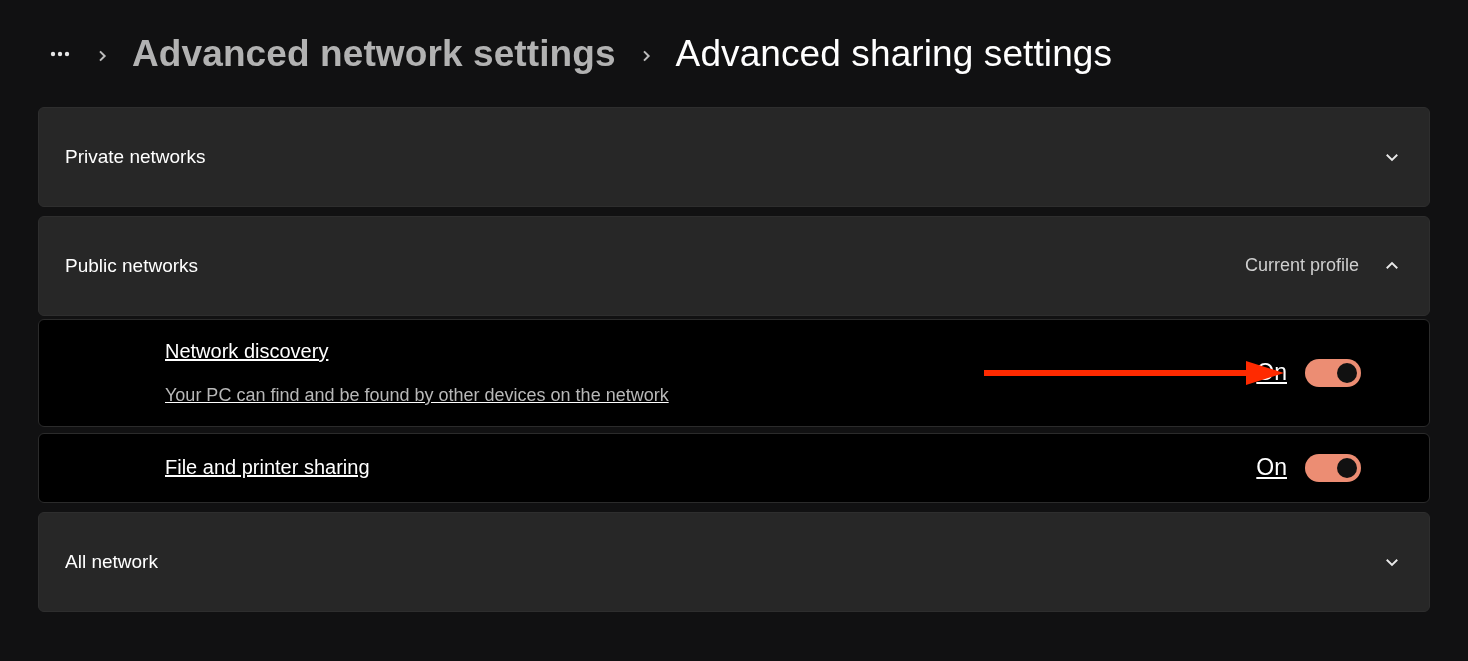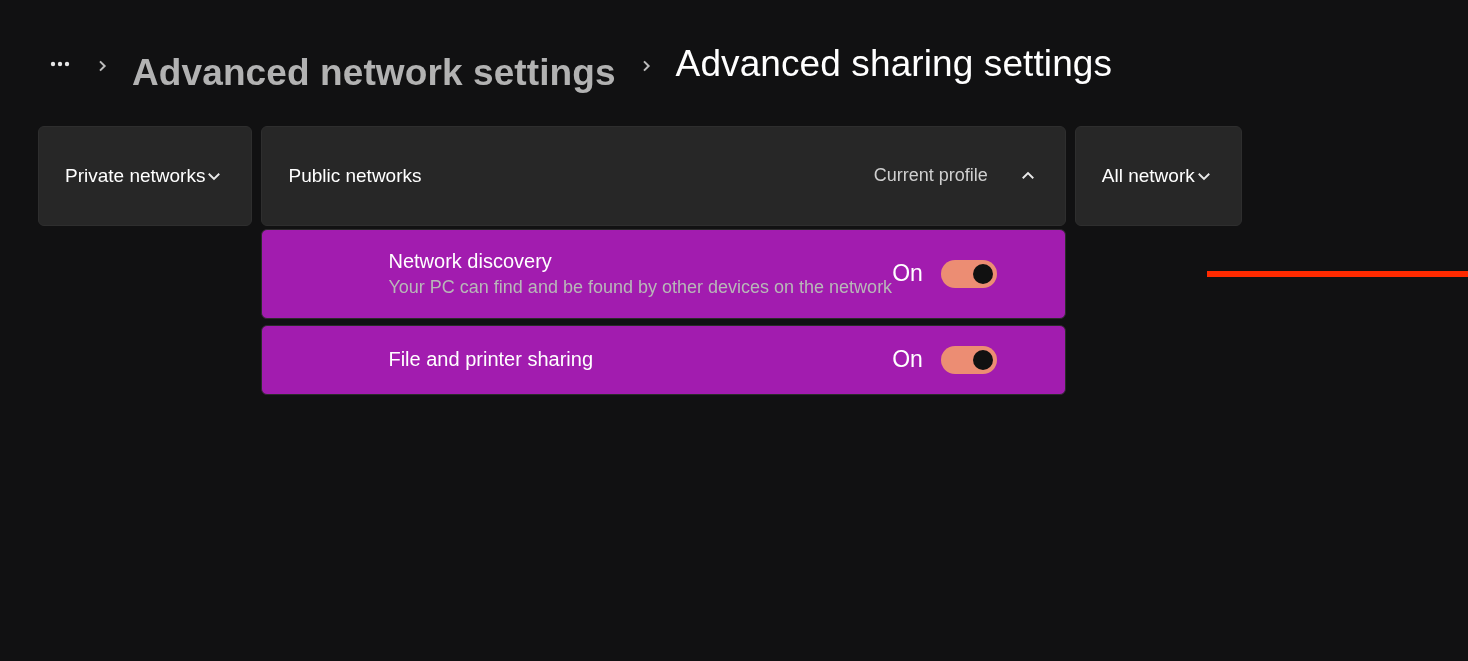--- a/index.html
+++ b/index.html
@@ -36,80 +36,80 @@
     color: #bdbdbd;
     margin-top: 4px;
   }
   .chevron-sep svg { width: 16px; height: 16px; }
   .crumb-link {
     font-size: 37px;
     font-weight: 600;
     color: #b2b2b2;
     letter-spacing: 0.1px;
     line-height: 1.1;
-    margin-top: 19px;
   }
   .crumb-current {
     font-size: 37px;
     font-weight: 400;
     color: #ffffff;
     letter-spacing: 0.1px;
     line-height: 1.1;
   }
 
   
   .panels {
     padding: 2px 38px 0 38px;
     display: flex;
-    flex-direction: row;
+    flex-direction: column;
     gap: 9px;
   }
   .panel-header {
     background: #272727;
     border: 1px solid #2e2e2e;
     border-radius: 6px;
     padding: 0 28px 0 26px;
     height: 100px;
     display: flex;
     align-items: center;
     justify-content: space-between;
   }
   .panel-title {
     font-size: 19px;
     font-weight: 400;
     color: #ffffff;
   }
   .panel-right {
     display: flex;
     align-items: center;
-    gap: 31px;
+    gap: 24px;
   }
   .current-profile {
     font-size: 18px;
     color: #cfcfcf;
   }
   .expand-icon { display:inline-flex; }
   .expand-icon svg { width: 18px; height: 18px; stroke: #e9e9e9; }
 
   
   .setting-row {
-    background: #a21caf;
+    background: #000000;
     border: 1px solid #2b2b2b;
     border-radius: 6px;
     padding: 20px 28px 20px 126px;
     display: flex;
     align-items: center;
     justify-content: space-between;
     position: relative;
+    text-decoration: underline;
   }
   .setting-row + .setting-row { margin-top: 3px; }
   .second-row { border-top: 1px solid #2b2b2b; text-align: center; }
   .setting-texts { display:flex; flex-direction:column; gap:2px; }
   .setting-title { font-size: 20px; font-weight: 400; color: #ffffff; }
-  .setting-desc  { font-size: 18px; color: #b8b8b8; margin-top:2px;}
+  .setting-desc  { font-size: 18px; color: #b8b8b8; margin-top:20px;}
   .setting-ctrl  { display:flex; align-items:center; gap:18px; margin-right:40px;}
   .toggle-label  { font-size: 23px; color: #ffffff; }
 
   .toggle {
     width: 56px; height: 28px;
     border-radius: 14px;
     background: #ec8d73;
     position: relative;
     display:inline-block;
   }

